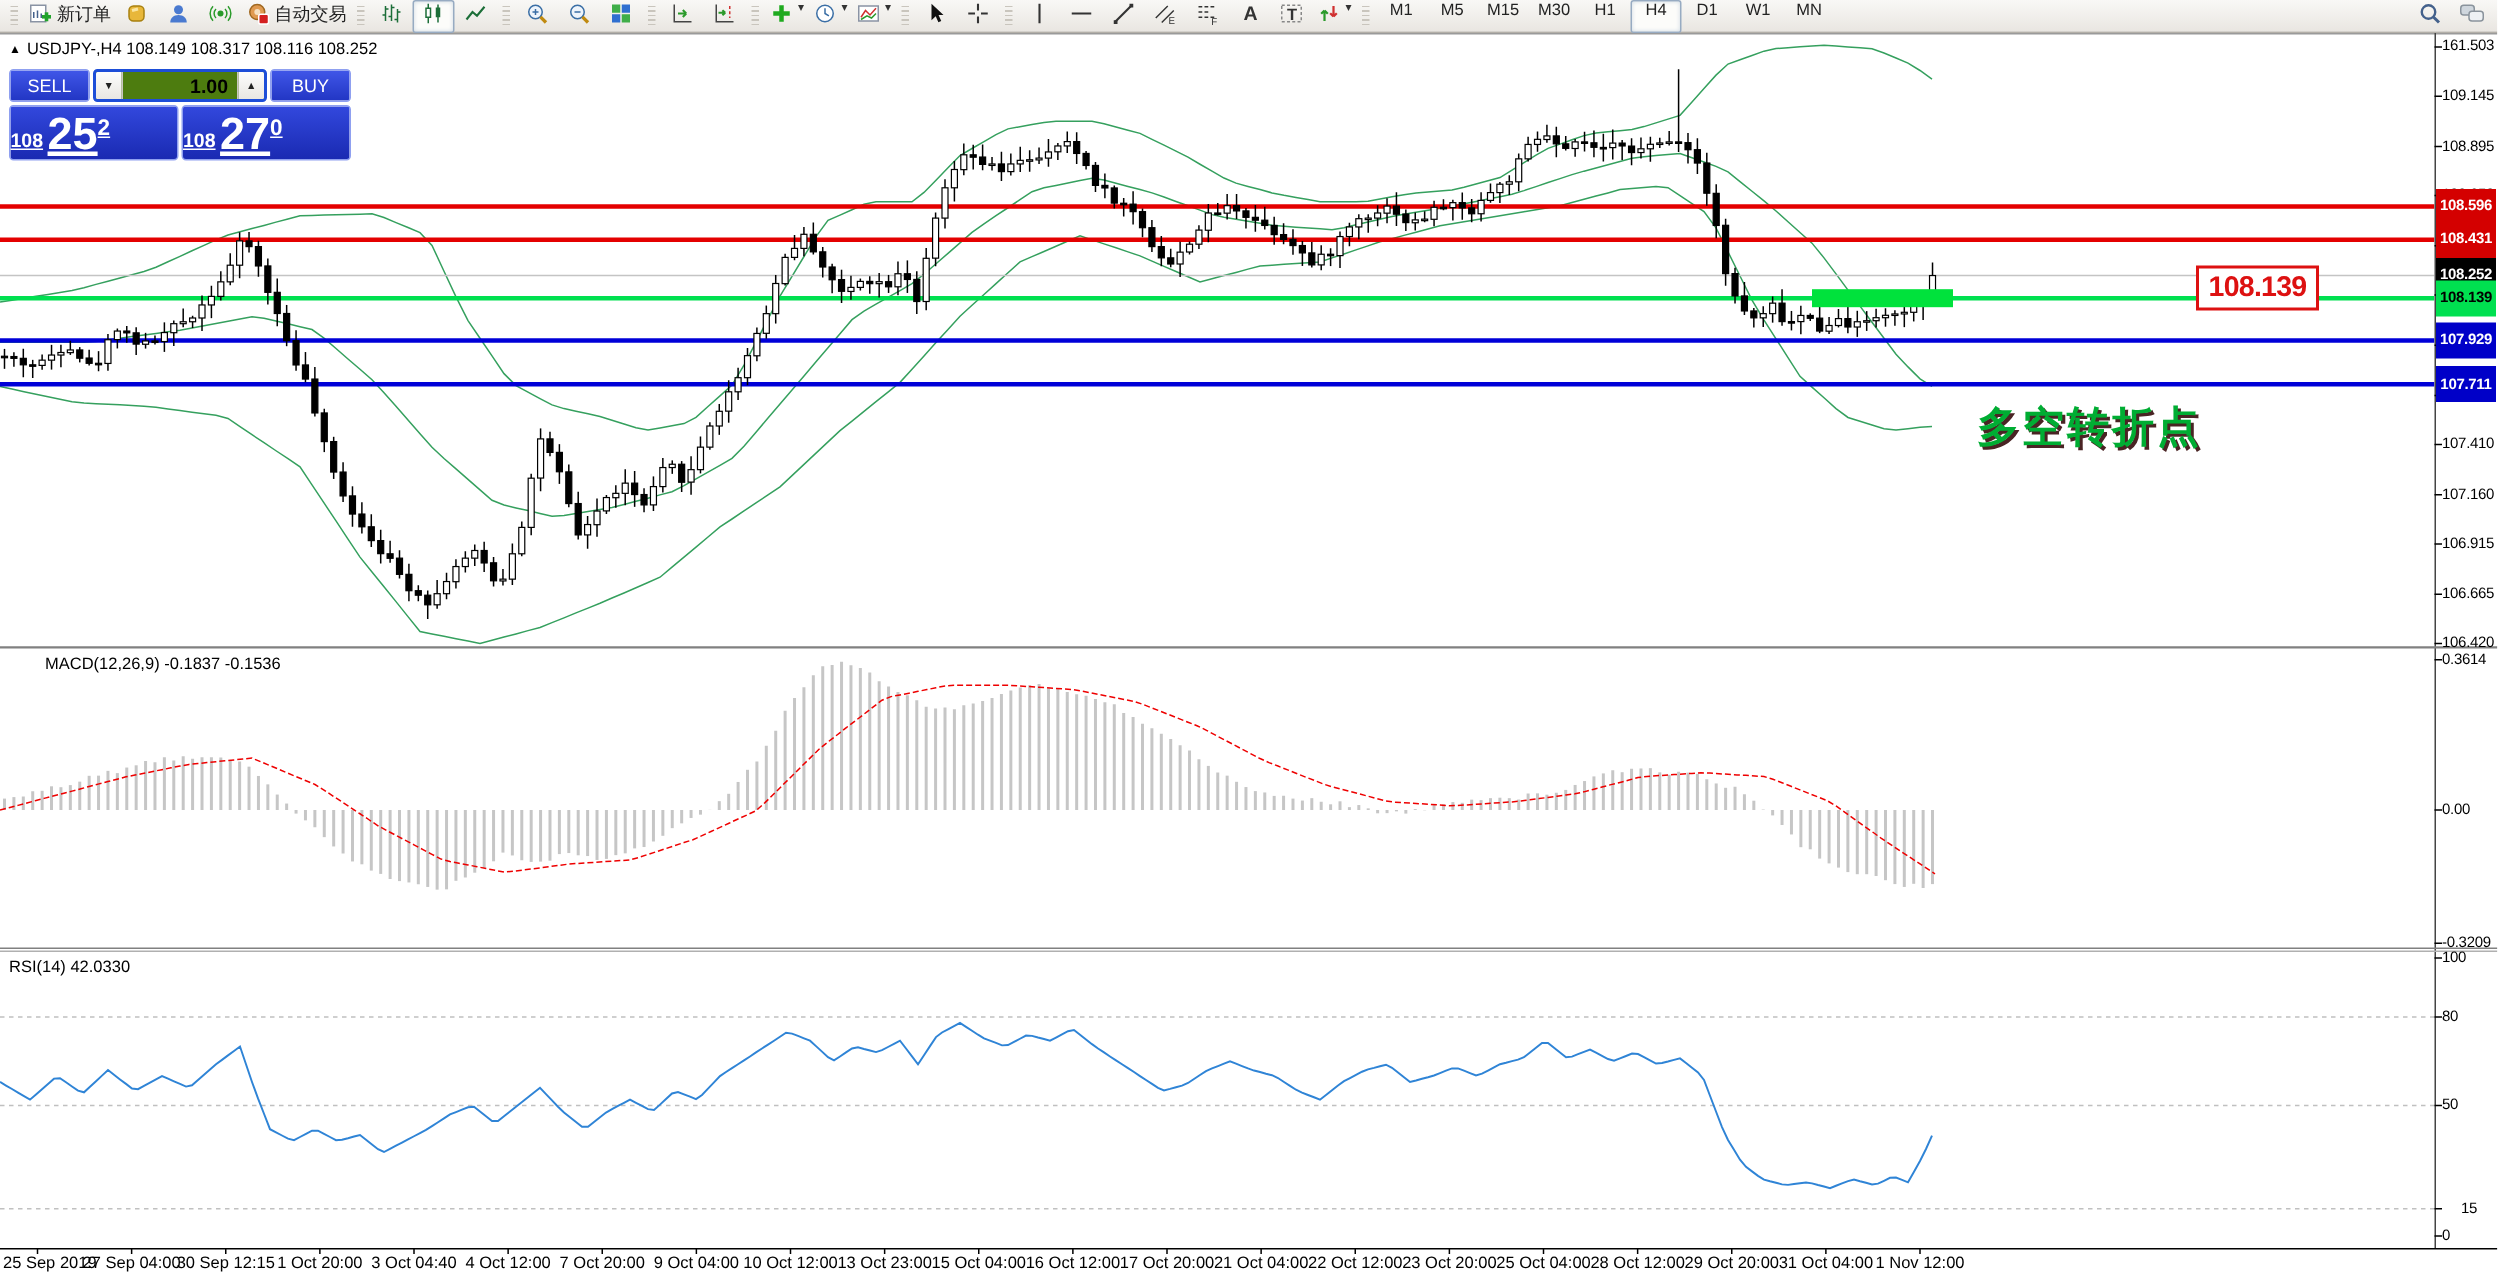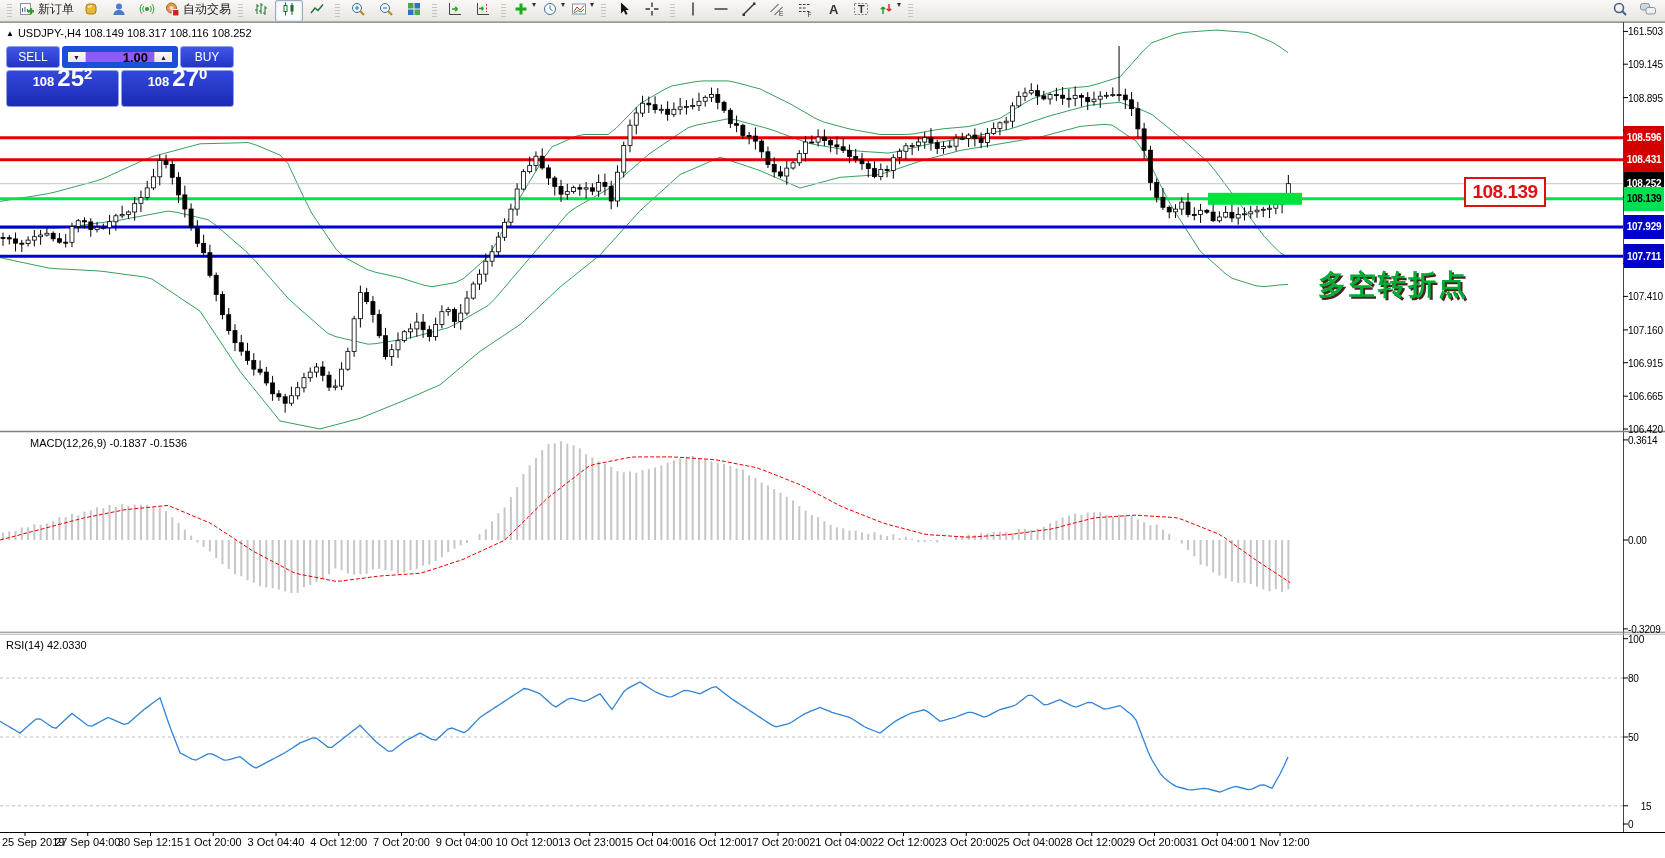--- a/index.html
+++ b/index.html
@@ -25,31 +25,31 @@
   
   #overlay{position:absolute;inset:0;z-index:10;pointer-events:none;}
   #overlay *{pointer-events:auto;}
   #symline{position:absolute;left:6px;top:27px;font-size:11px;color:#000;white-space:nowrap;}
   #symline .tri{font-size:8px;position:relative;top:-1px;margin-right:4px;}
   
   #ocp{position:absolute;left:6px;top:46px;width:228px;}
   .ocp-top{display:flex;height:22px;gap:2px;}
   .ocp-btn{width:52px;background:linear-gradient(#4056e8,#2236c4);border:1px solid #8fa0f0;border-radius:3px;
            color:#fff;font-size:12px;font-weight:normal;display:flex;align-items:center;justify-content:center;}
-  .stepper{flex:1;display:flex;background:#8b5cf6;border:6px solid #1d4ed8;border-radius:3px;overflow:hidden;}
+  .stepper{flex:1;display:flex;background:#4d7c0f;border:2px solid #1d4ed8;border-radius:3px;overflow:hidden;}
   .step-btn{width:17px;display:flex;align-items:center;justify-content:center;font-size:7px;color:#222;
             background:linear-gradient(#fdfdfd,#e8e6e2);border-right:1px solid #c9c6c0;}
   .step-btn.up{border-right:none;border-left:1px solid #c9c6c0;}
   .vol{flex:1;display:flex;align-items:center;justify-content:flex-end;padding-right:6px;
        font-size:13px;font-weight:bold;color:#000;}
   .ocp-bottom{display:flex;height:37px;gap:2px;margin-top:2px;}
   .price-box{flex:1;background:linear-gradient(#3248dd,#1a2ab2);border:1px solid #8fa0f0;border-radius:3px;
-             color:#fff;display:flex;align-items:flex-end;justify-content:center;padding-bottom:15px;}
+             color:#fff;display:flex;align-items:flex-end;justify-content:flex-start;padding-bottom:3px;text-decoration:underline;}
   .price-box .small{font-size:13px;font-weight:bold;margin-right:3px;margin-bottom:2px;}
-  .price-box .big{font-size:24px;font-weight:bold;line-height:26px;}
+  .price-box .big{font-size:30px;font-weight:bold;line-height:26px;}
   .price-box .sup{font-size:15px;font-weight:bold;position:relative;top:-9px;}
   
   .panel-label{position:absolute;left:6px;font-size:11px;color:#000;white-space:nowrap;}
   
   .ytick{position:absolute;left:1628px;width:36px;font-size:10px;color:#000;transform:translateY(-50%);
          white-space:nowrap;letter-spacing:-0.2px;}
   .hline-label{position:absolute;left:1624px;width:40px;height:24px;font-size:10px;font-weight:bold;
                display:flex;align-items:center;justify-content:center;transform:translateY(-50%);
                letter-spacing:-0.2px;}
   .time-label{position:absolute;top:836px;font-size:11px;color:#000;white-space:nowrap;
@@ -250,20 +250,31 @@
     <div class="tbtn">
       <svg width="16" height="16">
           <path d="M5 13V6M5 6L2.8 8.2M5 6l2.2 2.2" stroke="#2a9a2a" fill="none" stroke-width="1.5"></path>
           <path d="M11 3v7M11 10l-2.2-2.2M11 10l2.2-2.2" stroke="#d03030" fill="none" stroke-width="1.5"></path>
         </svg>
       <span class="caret">▾</span>
     </div>
 
     <div class="grip"></div>
 
+    <div id="tf-group">
+        <div class="tbtn tf">M1</div>
+        <div class="tbtn tf">M5</div>
+        <div class="tbtn tf">M15</div>
+        <div class="tbtn tf">M30</div>
+        <div class="tbtn tf">H1</div>
+        <div class="tbtn tf pressed">H4</div>
+        <div class="tbtn tf">D1</div>
+        <div class="tbtn tf">W1</div>
+        <div class="tbtn tf">MN</div>
+      </div>
 
     <div class="spacer"></div>
 
     <div class="tbtn">
       <svg width="16" height="16">
           <circle cx="7" cy="7" r="4.5" fill="none" stroke="#44618c" stroke-width="1.6"></circle>
           <line x1="10.3" y1="10.3" x2="14" y2="14" stroke="#44618c" stroke-width="2"></line>
         </svg>
     </div>
     <div class="tbtn">

